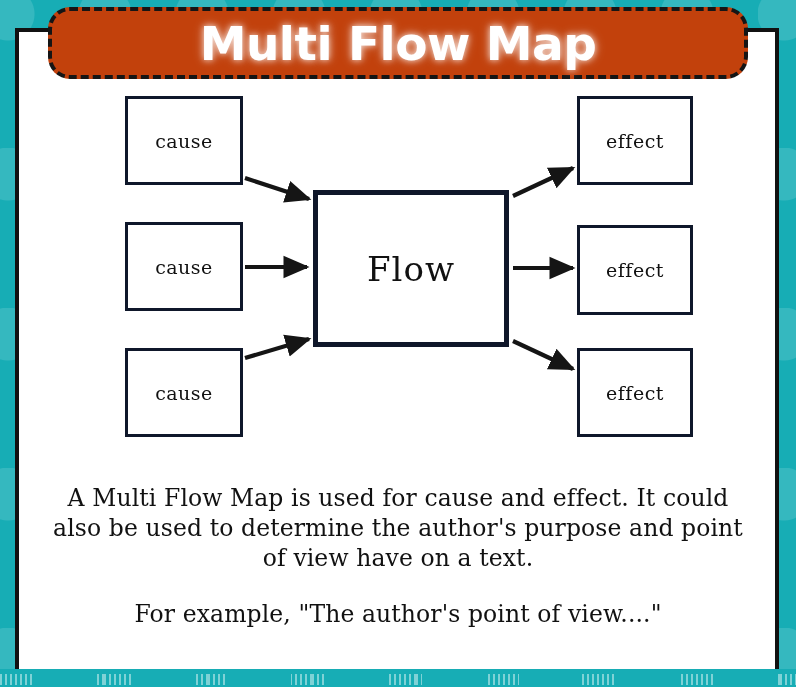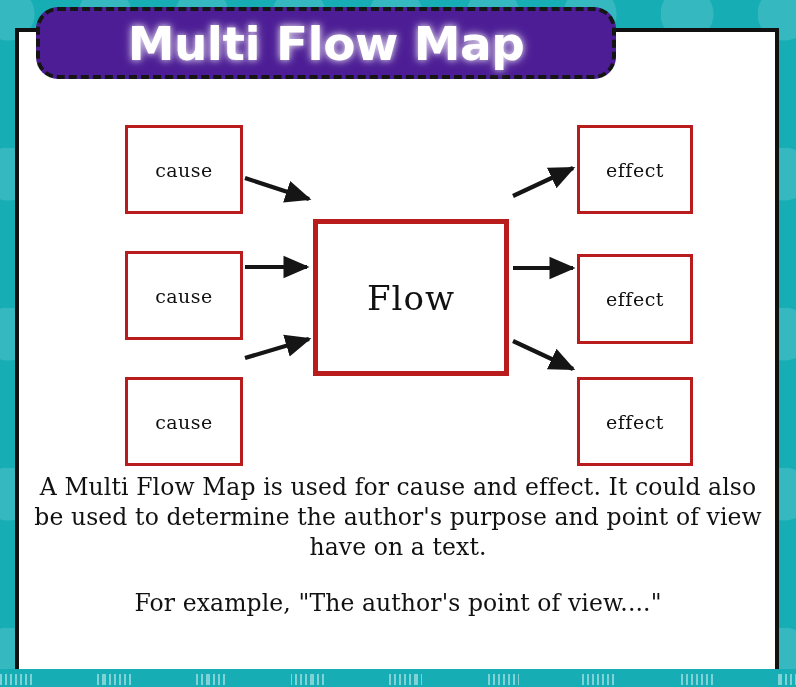--- a/index.html
+++ b/index.html
@@ -73,25 +73,25 @@
     width: 764px;
     height: 645px;
     background: #ffffff;
     border: 4px solid #111111;
     box-sizing: border-box;
   }
 
   
   .banner {
     position: absolute;
-    left: 36px;
+    left: 48px;
     top: 7px;
-    width: 580px;
+    width: 700px;
     height: 72px;
-    background: #4c1d95;
+    background: #c2410c;
     border: 4px dashed #151515;
     border-radius: 22px;
     box-sizing: border-box;
     display: flex;
     align-items: center;
     justify-content: center;
     z-index: 5;
   }
   .banner-title {
     font-family: "DejaVu Sans", sans-serif;
@@ -113,27 +113,26 @@
     top: 0;
     width: 796px;
     height: 687px;
     z-index: 2;
     pointer-events: none;
   }
 
   .node {
     position: absolute;
     background: #ffffff;
-    border: 3px solid #b91c1c;
+    border: 3px solid #0f172a;
     box-sizing: border-box;
     display: flex;
     align-items: center;
     justify-content: center;
     z-index: 3;
-    margin-top: 29px;
   }
   .node-label {
     font-family: "DejaVu Serif", serif;
     font-size: 19px;
     color: #111111;
     letter-spacing: 0.5px;
   }
 
   .node.event {
     border-width: 5px;
@@ -159,21 +158,21 @@
   
   .body-text {
     position: absolute;
     left: 34px;
     top: 472px;
     width: 728px;
     text-align: center;
     z-index: 3;
   }
   .body-text p {
-    margin: 0;
+    margin: 11px;
     font-family: "DejaVu Serif", serif;
     font-size: 23.5px;
     line-height: 1.28;
     color: #111111;
     letter-spacing: 0.1px;
   }
   .body-text p.second {
     margin-top: 26px;
   }
 </style>

